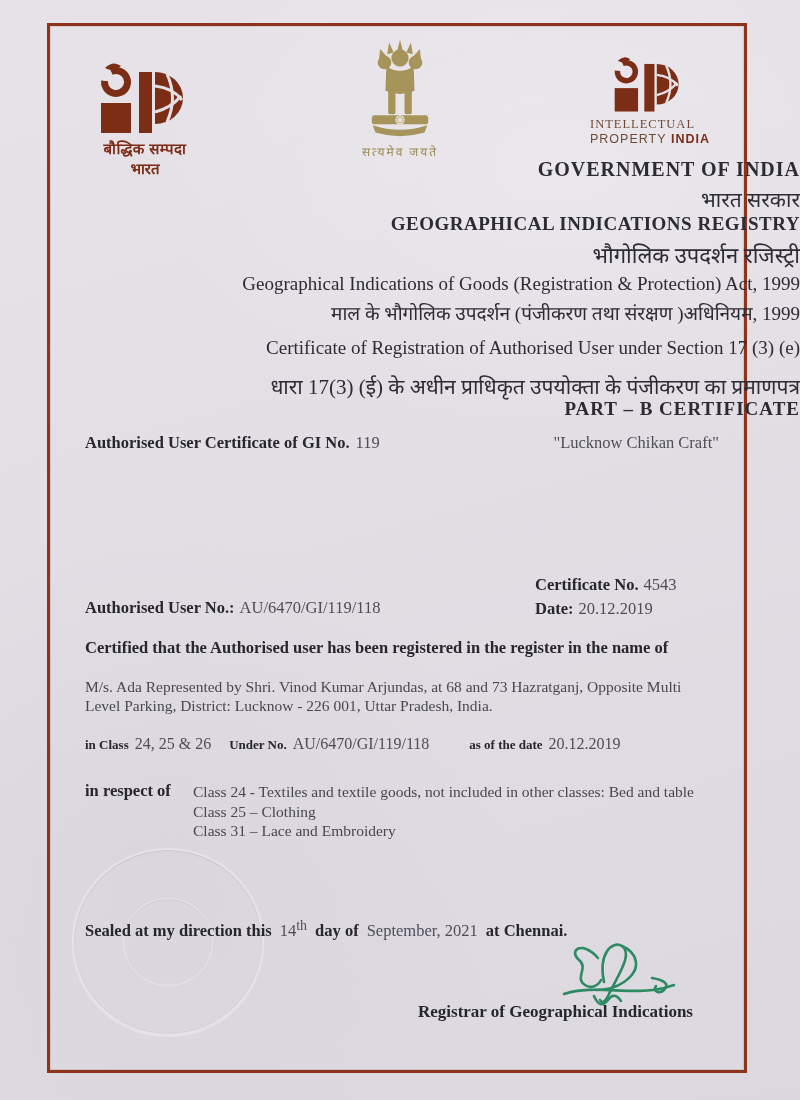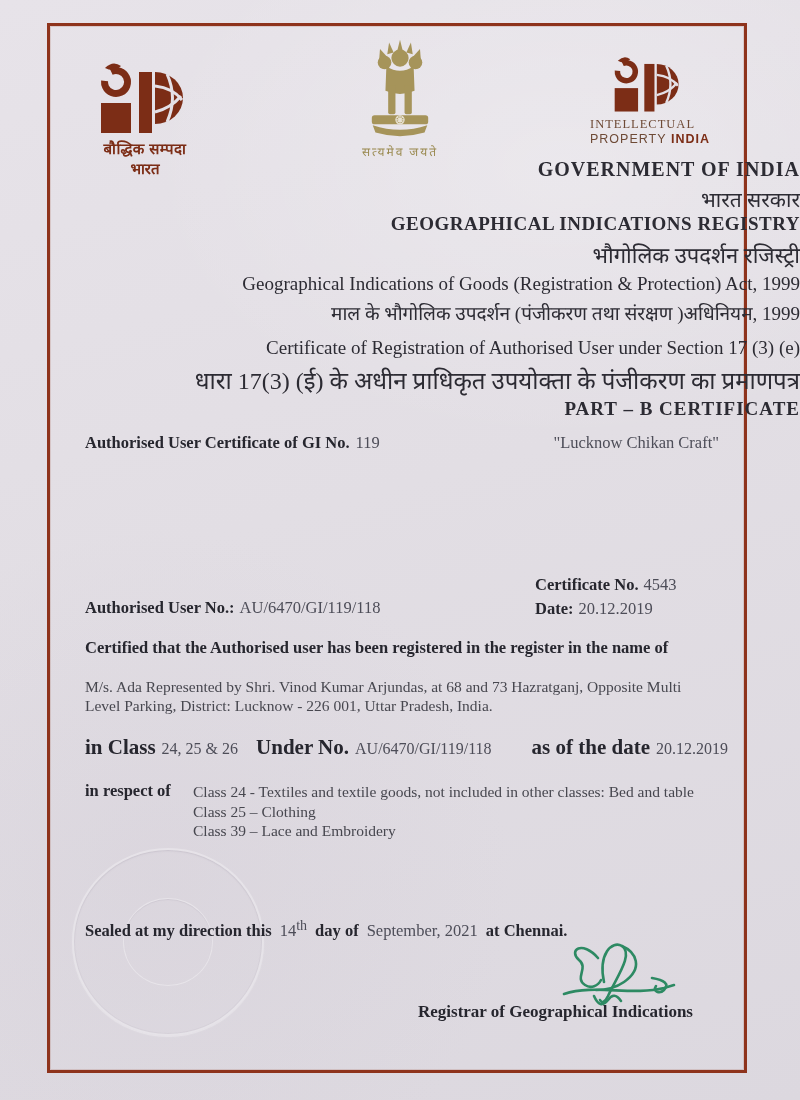--- a/index.html
+++ b/index.html
@@ -39,42 +39,42 @@
 
   
   .ctr { position:absolute; left:0; width:800px; text-align:right; color:#2c2b33; }
   .h-gov-en   { top:158px; font-size:20px; font-weight:bold; letter-spacing:1px; }
   .h-gov-hi   { top:185px; font-size:21px; }
   .h-reg-en   { top:213px; font-size:19px; font-weight:bold; letter-spacing:.5px; }
   .h-reg-hi   { top:239px; font-size:22px; }
   .h-act-en   { top:273px; font-size:19px; }
   .h-act-hi   { top:300px; font-size:19px; }
   .h-cert-en  { top:337px; font-size:19px; }
-  .h-cert-hi  { top:363px; font-size:24px; }
+  .h-cert-hi  { top:372px; font-size:21px; }
   .h-part     { top:398px; font-size:19px; font-weight:bold; letter-spacing:1px; }
 
   
   .lbl { font-weight:bold; color:#26262e; }
   .val { color:#4d4d58; }
 
   .row-gi { position:absolute; left:85px; top:433px; width:634px; font-size:16.5px;
             display:flex; justify-content:space-between; }
   .row-gi .val { margin-left:6px; }
 
   .row-certno { position:absolute; left:535px; top:575px; font-size:16.5px; }
   .row-au     { position:absolute; left:85px;  top:598px; font-size:16.5px; }
   .row-date   { position:absolute; left:535px; top:599px; font-size:16.5px; }
   .row-certno .val, .row-au .val, .row-date .val { margin-left:5px; }
 
   .row-certified { position:absolute; left:85px; top:638px; font-size:16.5px; font-weight:bold; color:#26262e; }
 
   .holder { position:absolute; left:85px; top:677px; width:645px; font-size:15.5px; line-height:19px; color:#47474f; }
 
   .row-class { position:absolute; left:85px; top:735px; font-size:16px; white-space:nowrap; }
-  .row-class .lbl { font-size:21px; }
+  .row-class .lbl { font-size:13px; }
   .row-class .g1 { margin-left:6px; }
   .row-class .g2 { margin-left:18px; }
   .row-class .g3 { margin-left:6px; }
   .row-class .g4 { margin-left:40px; }
   .row-class .g5 { margin-left:6px; }
 
   .respect-label { position:absolute; left:85px; top:781px; font-size:16.5px; font-weight:bold; color:#26262e; }
   .respect-lines { position:absolute; left:193px; top:782px; width:545px; font-size:15.5px; line-height:19.5px; color:#47474f; }
 
   .sealed { position:absolute; left:85px; top:917px; font-size:16.5px; white-space:nowrap; }
@@ -207,21 +207,21 @@
   </div>
 
   <div class="row-class">
     <span class="lbl">in Class</span><span class="val g1">24, 25 &amp; 26</span><span class="lbl g2">Under No.</span><span class="val g3">AU/6470/GI/119/118</span><span class="lbl g4">as of the date</span><span class="val g5">20.12.2019</span>
   </div>
 
   <div class="respect-label">in respect of</div>
   <div class="respect-lines">
     <div>Class 24 - Textiles and textile goods, not included in other classes: Bed and table</div>
     <div>Class 25 – Clothing</div>
-    <div>Class 39 – Lace and Embroidery</div>
+    <div>Class 31 – Lace and Embroidery</div>
   </div>
 
   <div class="sealed">
     <span class="lbl">Sealed at my direction this</span><span class="val"><span>14</span><sup>th</sup></span><span class="lbl">day of</span><span class="val">September, 2021</span><span class="lbl">at Chennai.</span>
   </div>
 
   <div class="registrar">Registrar of Geographical Indications</div>
   <svg class="signature" viewBox="0 0 132 82">
     <g fill="none" stroke="#2d8a63" stroke-width="2.6" stroke-linecap="round">
       <path d="M46 20 C 30 2, 16 12, 27 22 C 37 30, 22 40, 33 47 C 39 51, 46 48, 49 42"></path>

